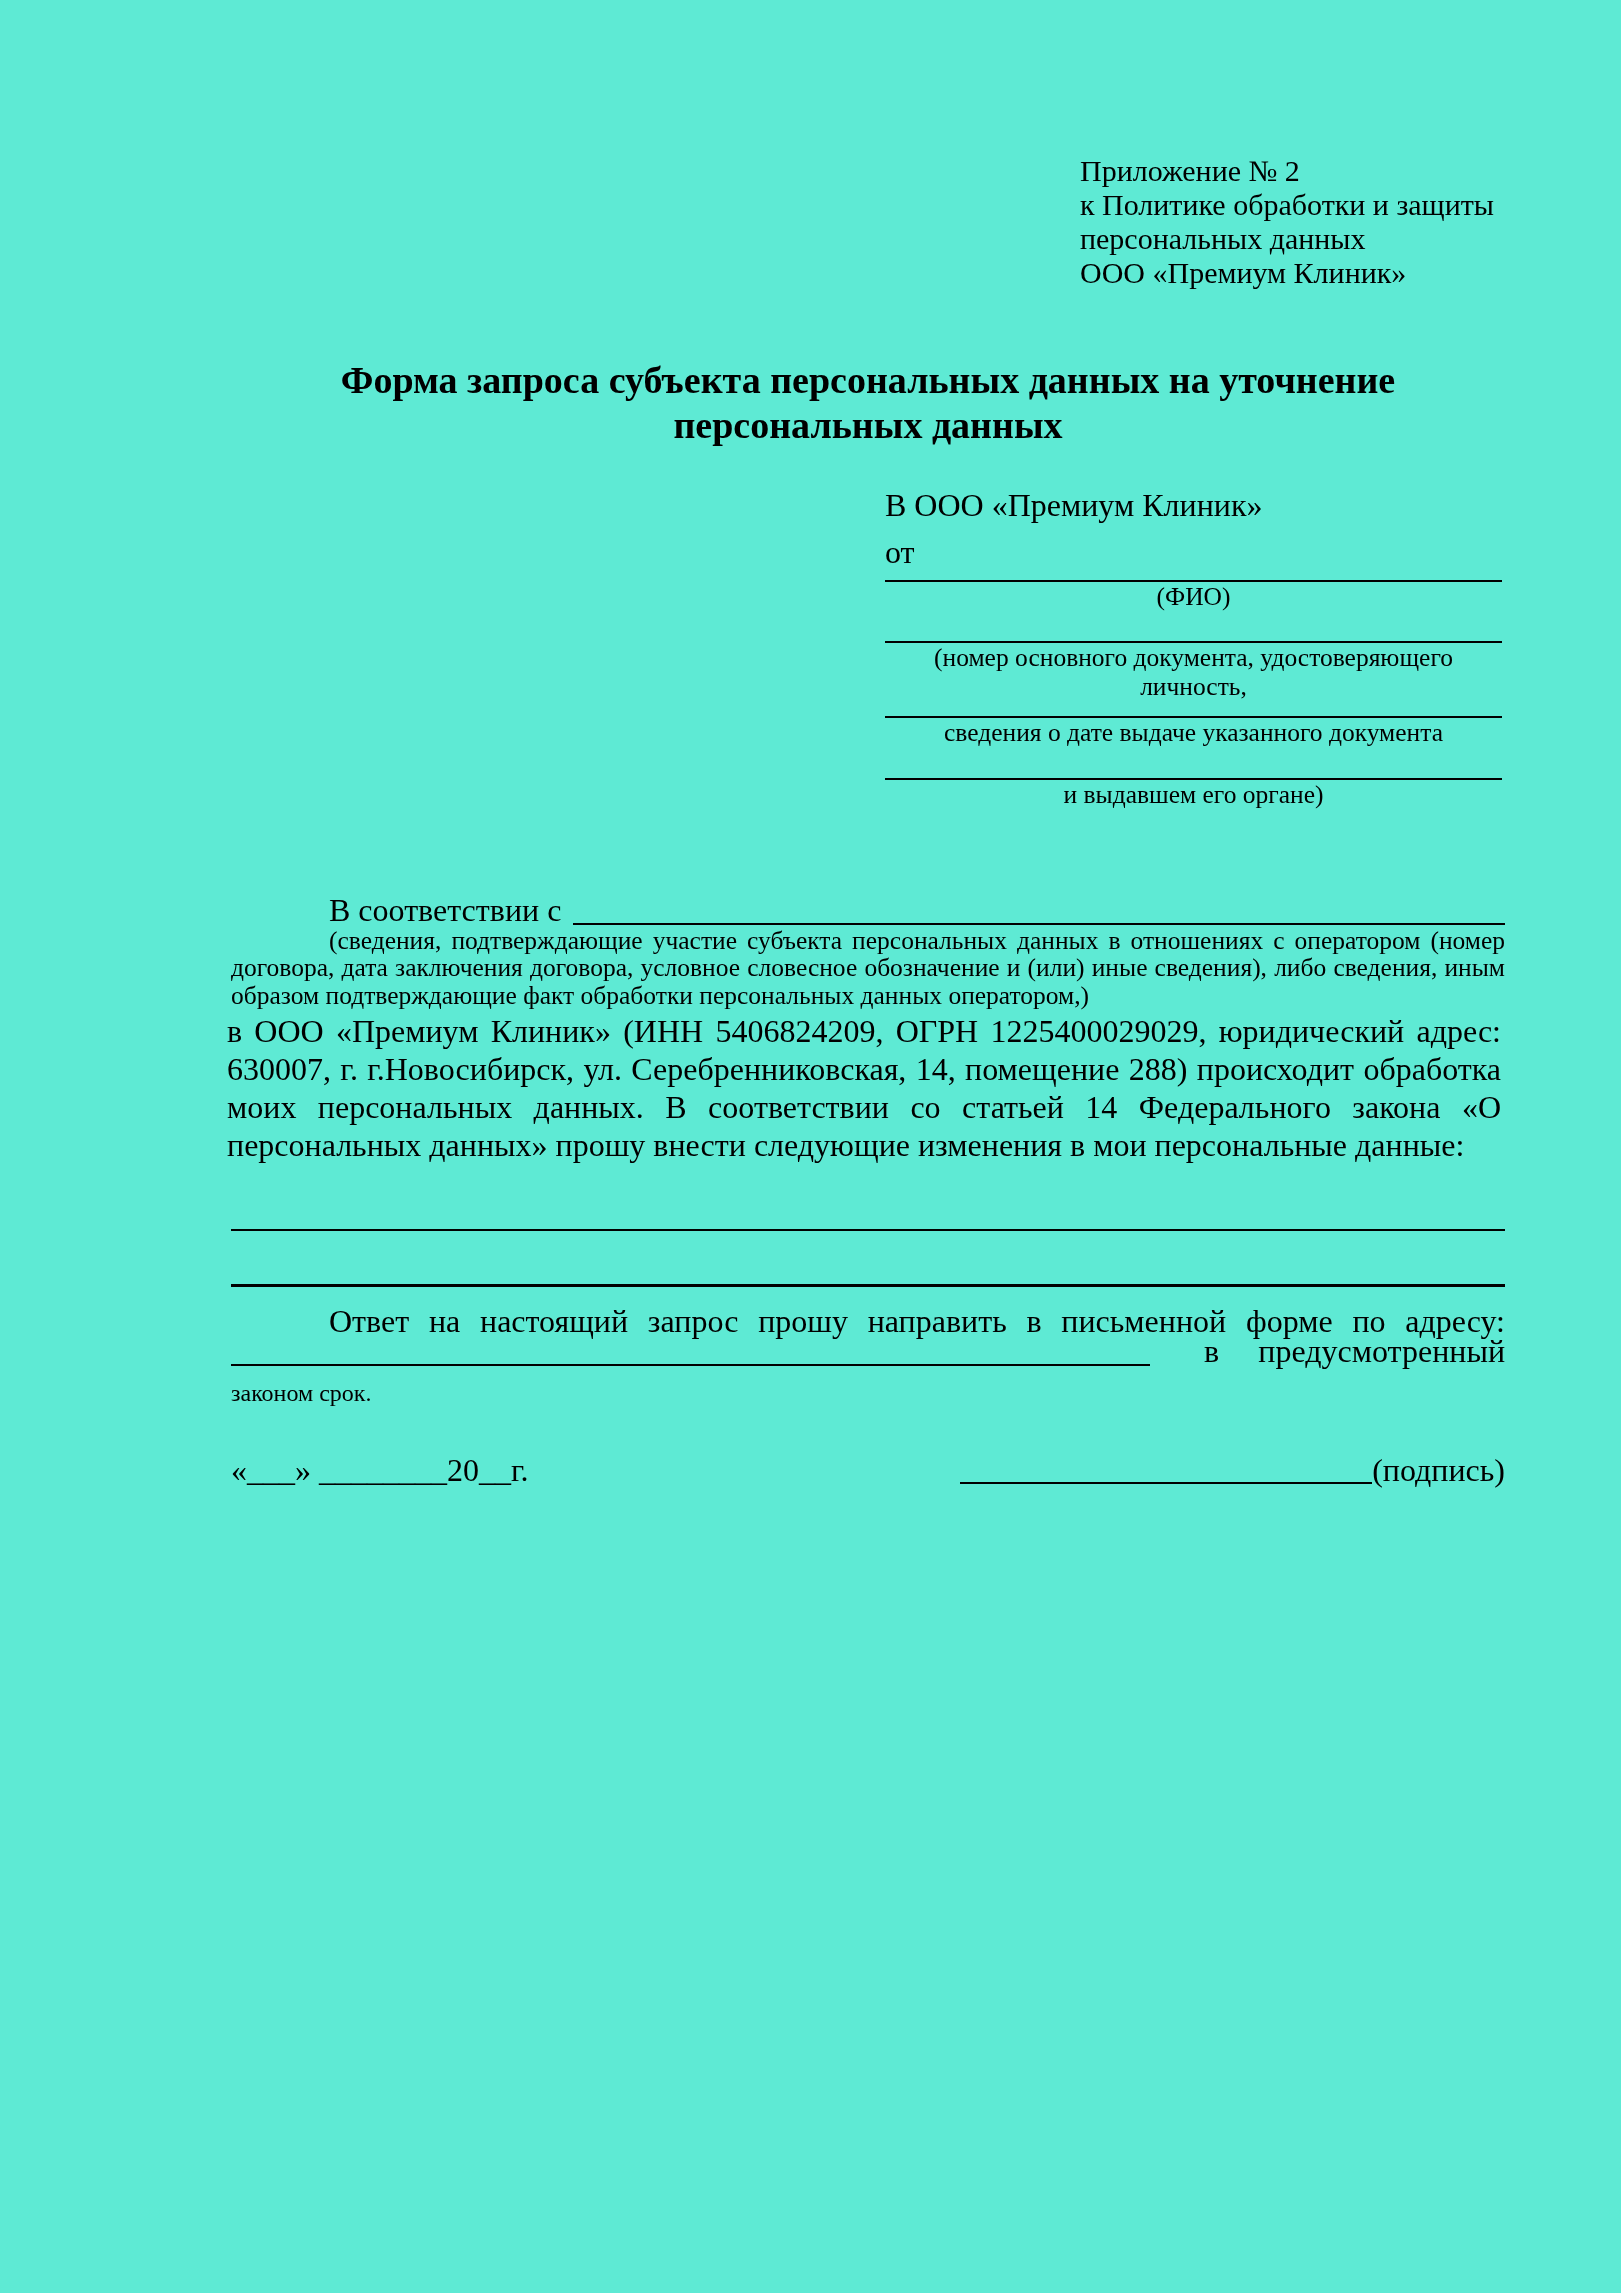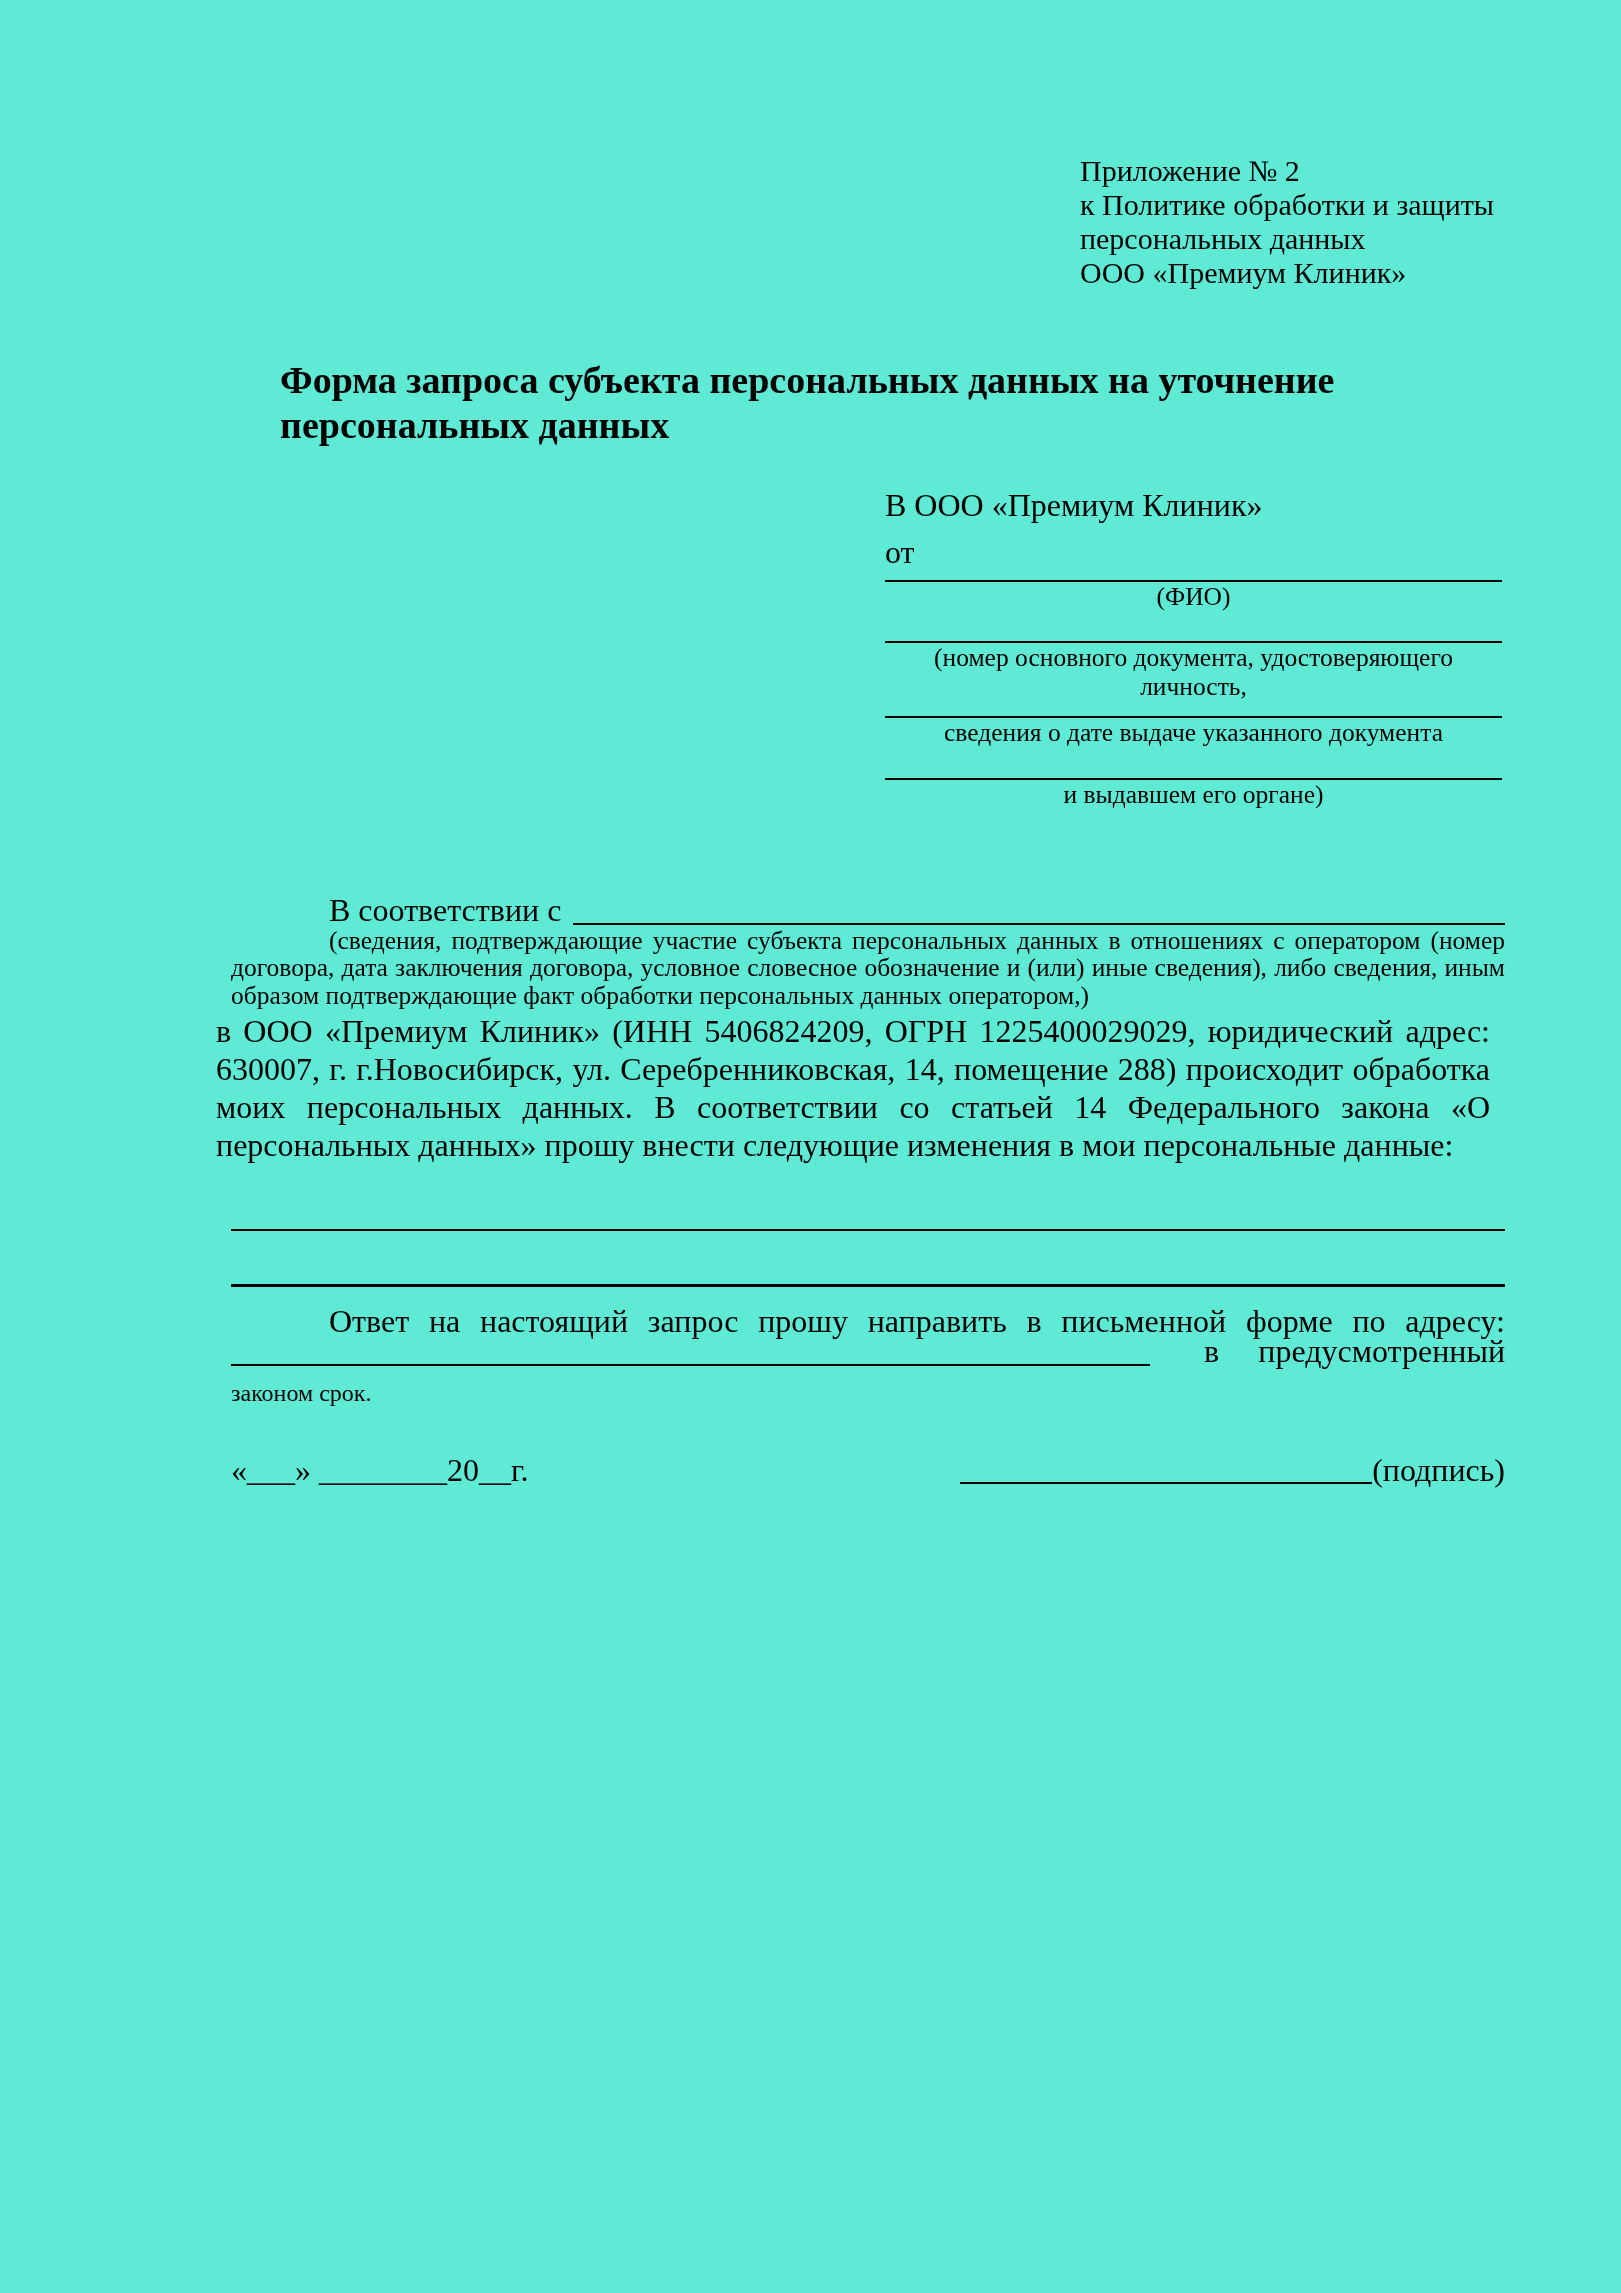--- a/index.html
+++ b/index.html
@@ -27,20 +27,21 @@
     line-height: 34px;
     white-space: nowrap;
   }
 
   
   .doc-title {
     position: absolute;
     left: 231px;
     top: 358px;
     width: 1274px;
+    text-align: center;
     font-weight: 700;
     font-size: 38px;
     line-height: 45px;
   }
   .doc-title .inner { max-width: 1176px; margin: 0 auto; }
 
   
   .addr-org  { position: absolute; left: 885px; top: 487px; font-size: 32px; white-space: nowrap; }
   .addr-from { position: absolute; left: 885px; top: 534px; font-size: 32px; }
 
@@ -88,21 +89,21 @@
     top: 927px;
     width: 1274px;
     font-size: 25.5px;
     line-height: 27.4px;
     text-align: justify;
     text-indent: 98px;
   }
 
   .main-paragraph {
     position: absolute;
-    left: 216px;
+    left: 227px;
     top: 1012px;
     width: 1274px;
     font-size: 32px;
     line-height: 38px;
     text-align: justify;
   }
 
   .blank-rule-1 {
     position: absolute;
     left: 231px;

